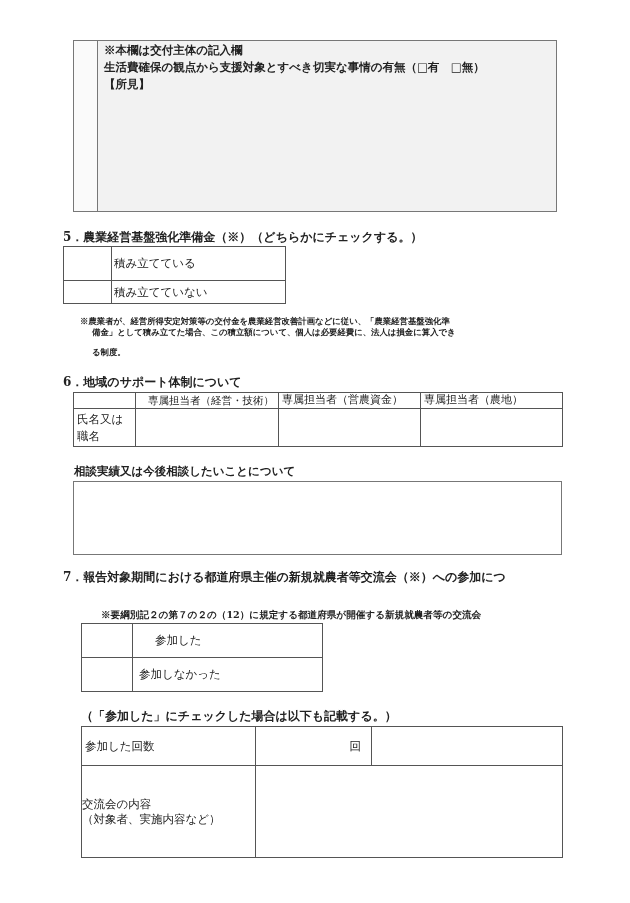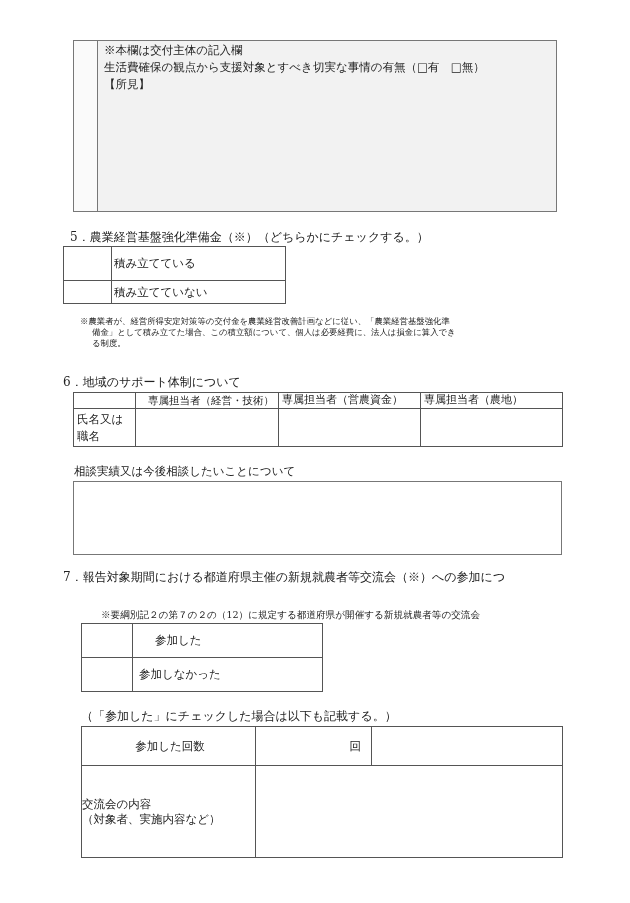--- a/index.html
+++ b/index.html
@@ -1,18 +1,18 @@
 <!DOCTYPE html>
 <html><head>
 <meta charset="utf-8">
 <style>
   * { box-sizing: border-box; margin: 0; padding: 0; }
   html, body { width: 630px; height: 903px; background: #ffffff; overflow: hidden; }
   body { position: relative; font-family: "DejaVu Serif", "Liberation Serif", serif; color: #222; font-size: 11.5px; }
-  .abs { position: absolute; }
+  .abs { position: absolute; font-weight: bold; }
   .txt { white-space: nowrap; line-height: 1.3; }
 
   
   #remarks { left: 73px; top: 40px; width: 484px; height: 172px; background: #f2f2f2; border: 1px solid #777; }
   #remarks .leftcol { position: absolute; left: 0; top: 0; width: 24px; height: 100%; border-right: 1px solid #777; background: #fafafa; }
   #remarks .content { position: absolute; left: 30px; top: 1px; font-size: 11.5px; line-height: 17px; }
 
   .heading { font-size: 12px; }
   .small { font-size: 8.4px; line-height: 13px; }
 
@@ -27,39 +27,39 @@
 
 <div id="remarks" class="abs">
   <div class="leftcol"></div>
   <div class="content txt">
     <div>※本欄は交付主体の記入欄</div>
     <div>生活費確保の観点から支援対象とすべき切実な事情の有無（□有　□無）</div>
     <div>【所見】</div>
   </div>
 </div>
 
-<div class="abs txt heading" style="left:70px; top:230px;">5．農業経営基盤強化準備金（※）（どちらかにチェックする。）</div>
+<div class="abs txt heading" style="left:63px; top:230px;">5．農業経営基盤強化準備金（※）（どちらかにチェックする。）</div>
 
 <table class="grid" style="left:63px; top:246px; width:223px;">
   <tbody>
       <tr style="height:34px;">
     <td class="check-cell"></td>
     <td class="label-cell">積み立てている</td>
   </tr>
   <tr style="height:23px;">
     <td class="check-cell"></td>
     <td class="label-cell">積み立てていない</td>
   </tr>
 </tbody>
   </table>
 
 <div class="abs small" style="left:80px; top:316px;">
   <div class="txt">※農業者が、経営所得安定対策等の交付金を農業経営改善計画などに従い、「農業経営基盤強化準</div>
   <div class="txt" style="padding-left:12px;">備金」として積み立てた場合、この積立額について、個人は必要経費に、法人は損金に算入でき</div>
-  <div class="txt" style="padding-left:12px;">る制度。</div>
+  <div class="txt" style="padding-left:12px;margin-top:9px;">る制度。</div>
 </div>
 
 <div class="abs txt heading" style="left:63px; top:375px;">6．地域のサポート体制について</div>
 
 <table class="grid" style="left:73px; top:392px; width:490px;padding-left:28px;">
   <tbody>
       <tr style="height:16px;">
     <td style="width:62px;"></td>
     <td style="width:143px; padding-left:12px; font-size:10.5px;" class="txt">専属担当者（経営・技術）</td>
     <td style="width:142px; padding-left:3px; font-size:11px;" class="txt">専属担当者（営農資金）</td>
@@ -97,21 +97,21 @@
     <td class="label-cell" style="padding-left:6px;">参加しなかった</td>
   </tr>
 </tbody>
   </table>
 
 <div class="abs txt heading" style="left:81px; top:709px;">（「参加した」にチェックした場合は以下も記載する。）</div>
 
 <table class="grid" style="left:81px; top:726px; width:482px;">
   <tbody>
       <tr style="height:39px;">
-    <td style="width:174px; padding-left:3px;text-align:center;">参加した回数</td>
+    <td style="width:174px; padding-left:3px;">参加した回数</td>
     <td style="width:116px; text-align:right; padding-right:10px;">
       <span></span><span>回</span>
     </td>
     <td></td>
   </tr>
   <tr style="height:92px;margin-left:35px;">
     <td style="line-height:17px;">
       <div class="txt">交流会の内容</div>
       <div class="txt">（対象者、実施内容など）</div>
     </td>

